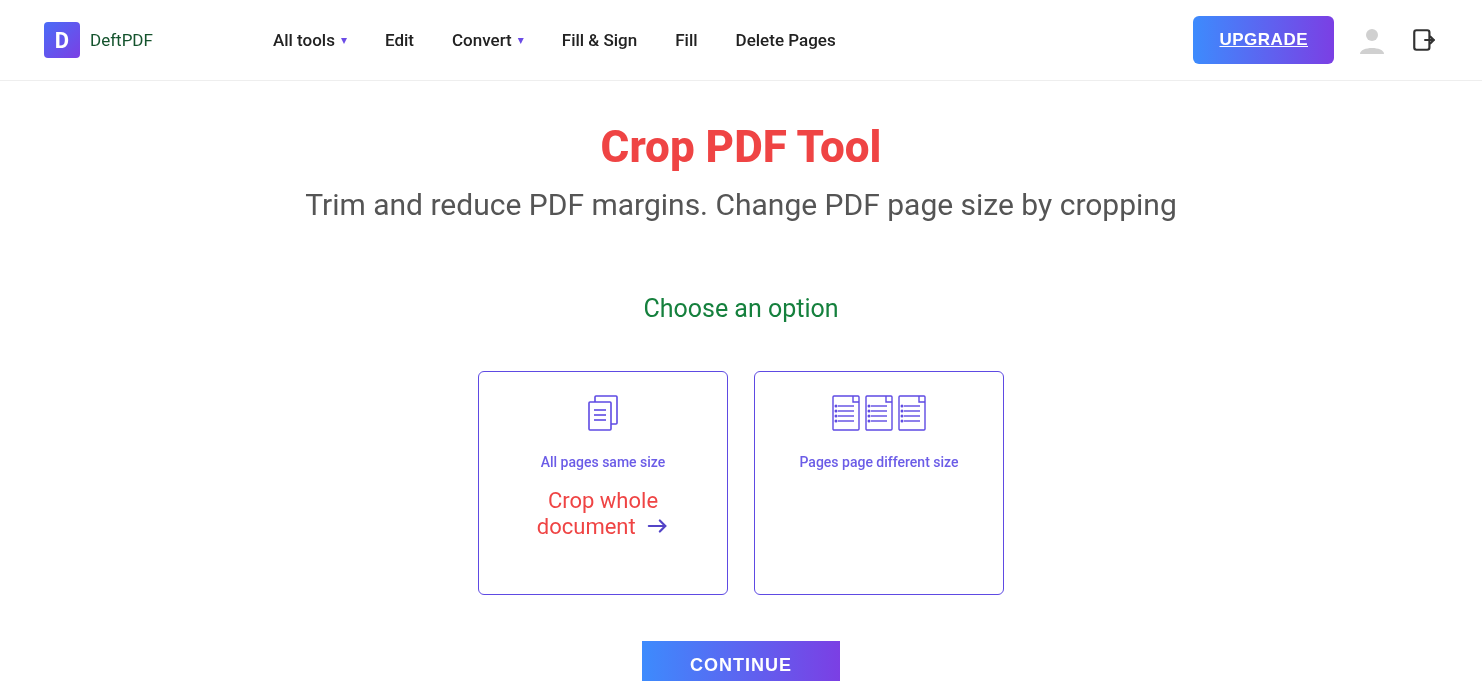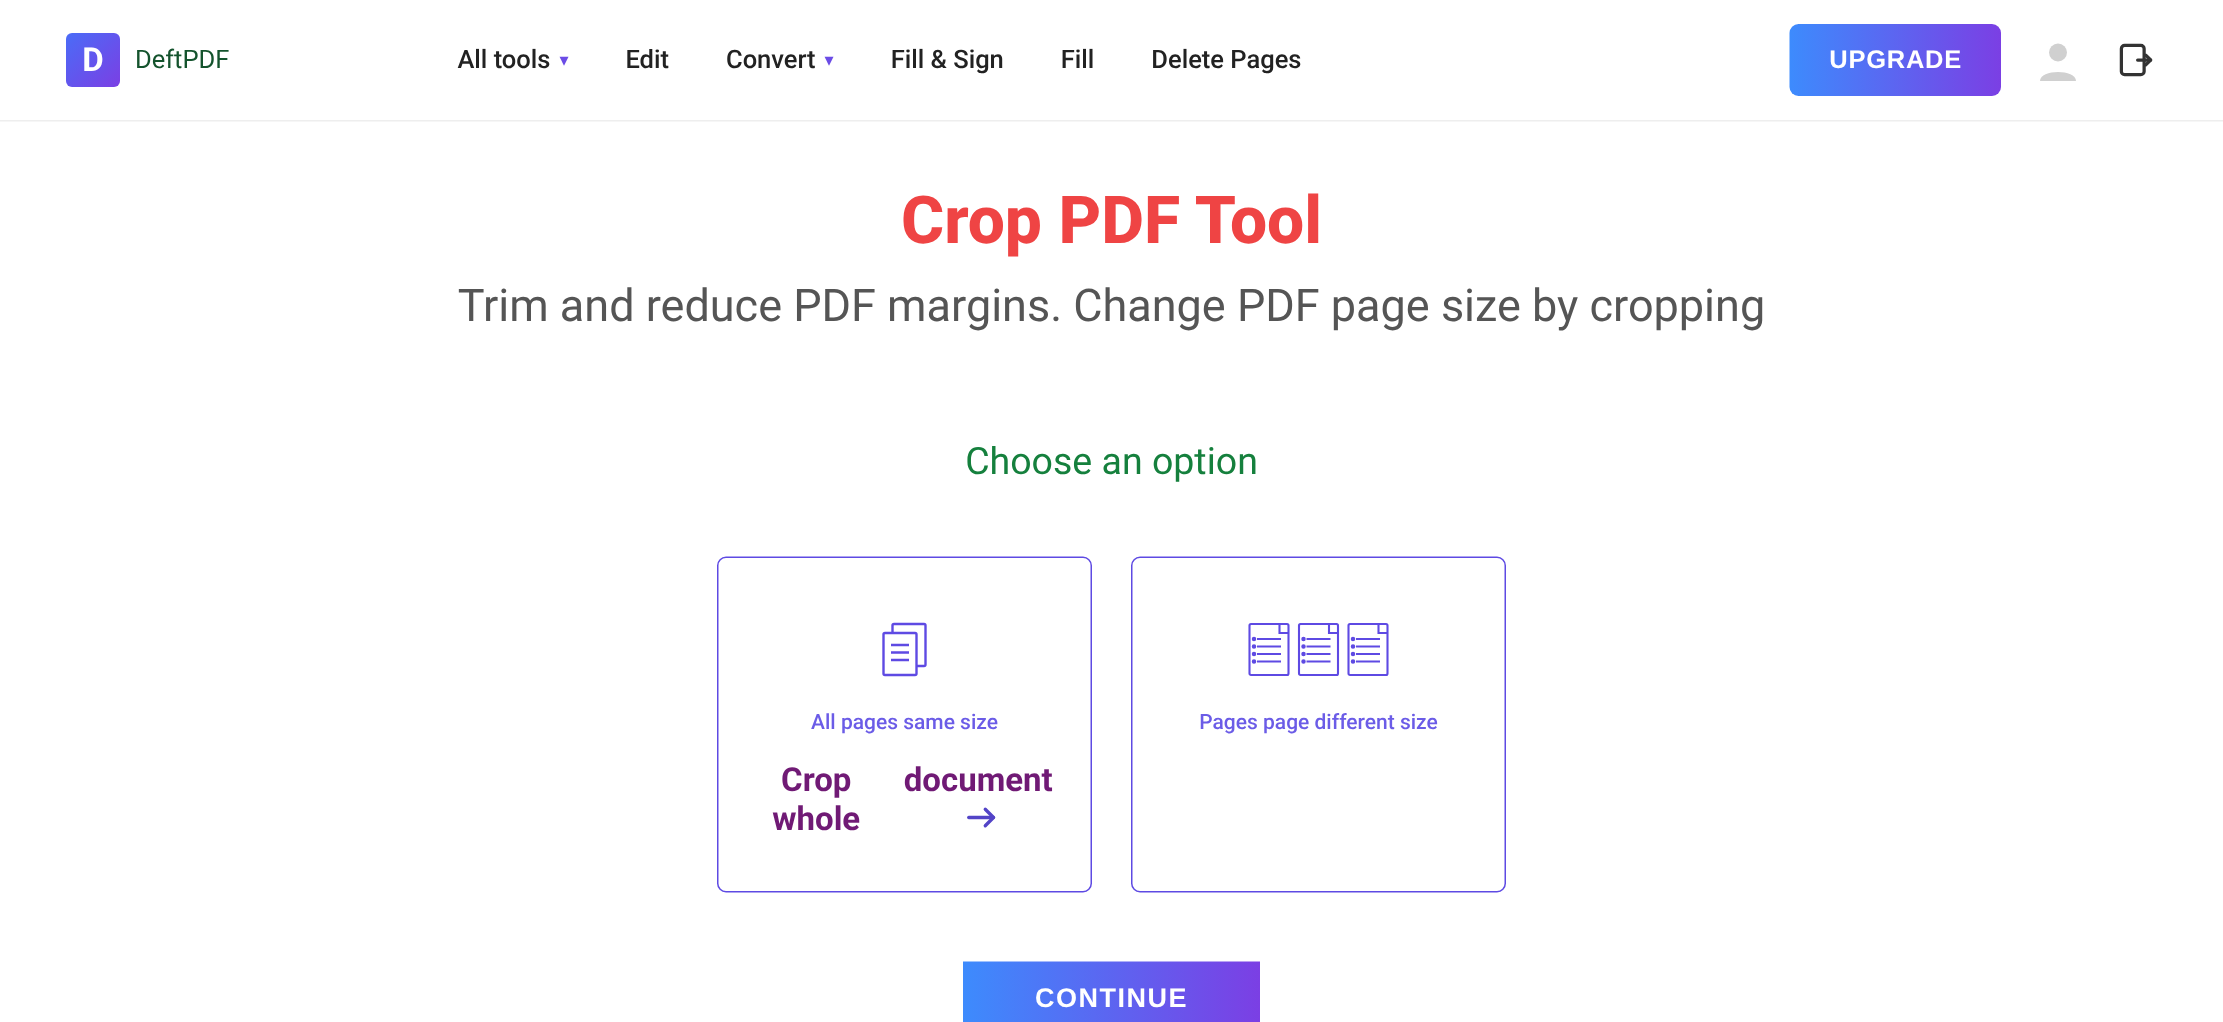--- a/index.html
+++ b/index.html
@@ -35,21 +35,20 @@
   }
   .logo-text {
     font-weight: 400;
     font-size: 17px;
     color: #14532d;
   }
   .nav {
     display: flex;
     align-items: center;
     gap: 38px;
-    margin-left: 32px;
   }
   .nav-item {
     font-size: 17px;
     color: #222;
     font-weight: 500;
     display: flex;
     align-items: center;
     gap: 6px;
     cursor: pointer;
   }
@@ -66,20 +65,21 @@
   .upgrade-btn {
     background: linear-gradient(90deg, #3d8bfd, #7b3fe4);
     color: #fff;
     font-weight: 700;
     font-size: 17px;
     padding: 14px 26px;
     border: none;
     border-radius: 6px;
     cursor: pointer;
     letter-spacing: 0.5px;
+    text-decoration: underline;
   }
   .avatar-icon {
     width: 32px;
     height: 32px;
     display:flex;
     align-items:center;
     justify-content:center;
   }
   .exit-icon {
     width: 28px;
@@ -117,43 +117,43 @@
     margin-top: 48px;
   }
   .option-card {
     width: 250px;
     height: 224px;
     border: 1.5px solid #5e4ae3;
     border-radius: 6px;
     display: flex;
     flex-direction: column;
     align-items: center;
-    padding: 36px 16px 20px;
+    padding: 16px 16px 20px;
     cursor: pointer;
   }
   .card-icon {
     height: 48px;
     display:flex;
     align-items:center;
     justify-content:center;
     margin-bottom: 18px;
   }
   .card-sub {
     font-size: 14px;
     color: #6b5ce7;
     font-weight: 500;
     margin-bottom: 18px;
   }
   .card-title {
     font-size: 22px;
-    font-weight: 700;
-    color: #701a75;
+    font-weight: 400;
+    color: #ef4444;
     line-height: 1.2;
     display:flex;
-    flex-direction: row;
+    flex-direction: column;
     align-items:center;
   }
   .card-title .arrow {
     display:inline-block;
     margin-left:6px;
   }
   .continue-btn {
     margin-top: 46px;
     background: linear-gradient(90deg, #3d8bfd, #7b3fe4);
     color: #fff;

